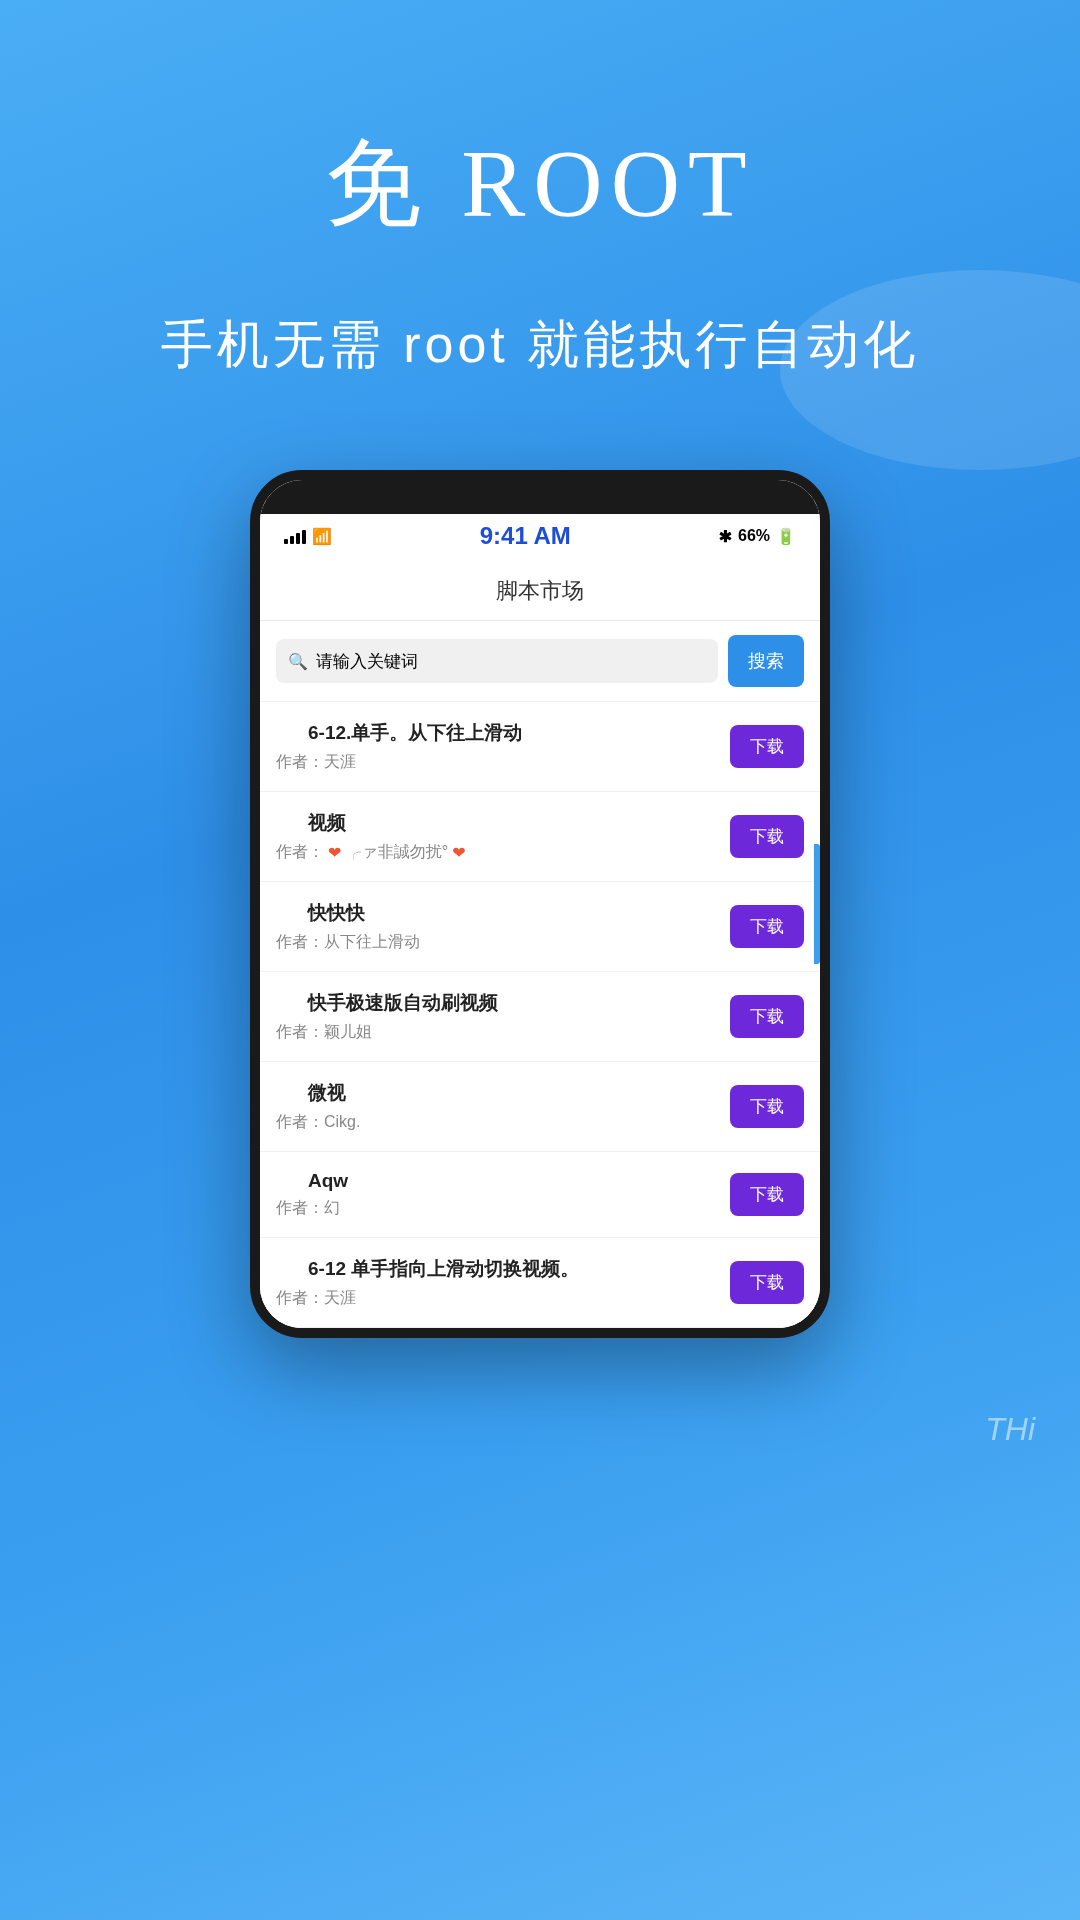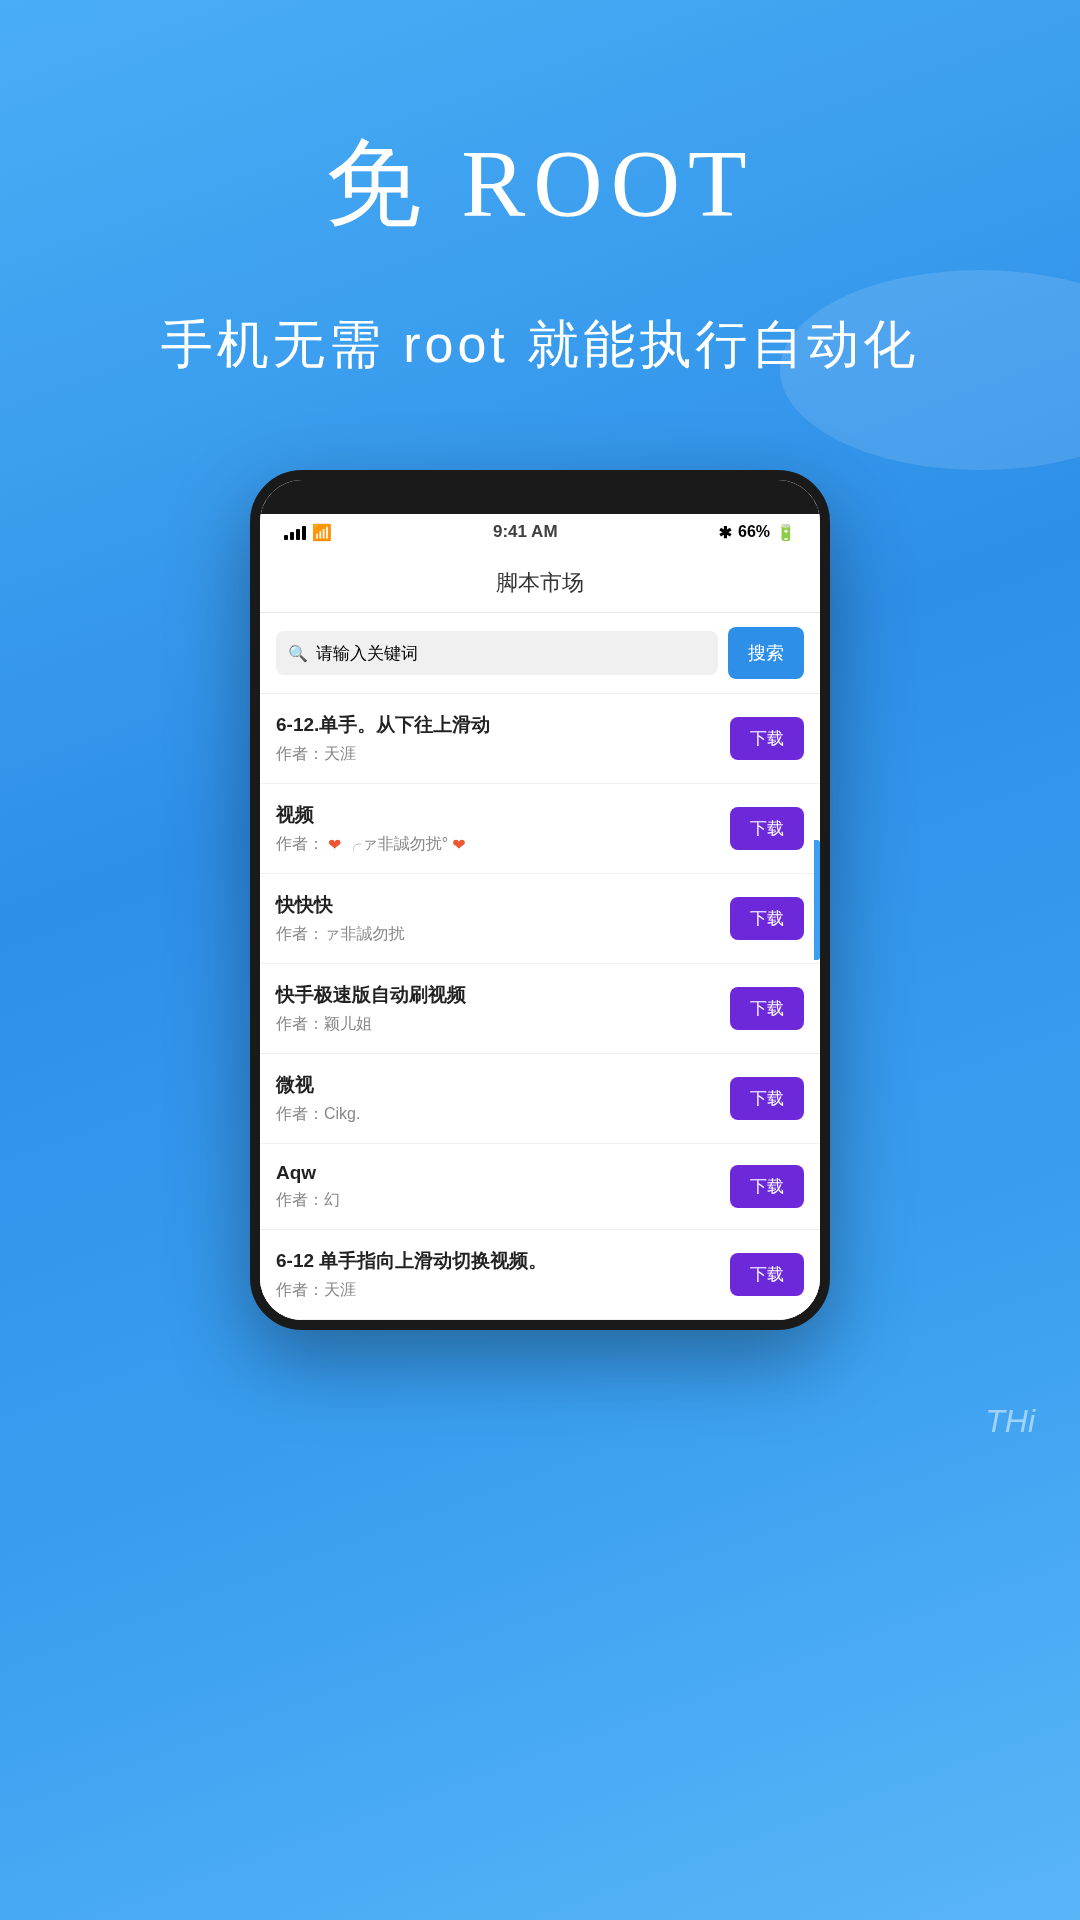--- a/index.html
+++ b/index.html
@@ -109,23 +109,23 @@
       width: 4px;
       background: #000;
       border-radius: 1px;
     }
 
     .wifi-icon {
       font-size: 16px;
     }
 
     .status-center {
-      font-size: 17px;
+      font-size: 24px;
       font-weight: 600;
-      color: #404040;
+      color: #1d4ed8;
     }
 
     .status-right {
       display: flex;
       align-items: center;
       gap: 6px;
       font-size: 16px;
     }
 
     
@@ -195,20 +195,21 @@
 
     .item-info {
       flex: 1;
     }
 
     .item-title {
       font-size: 19px;
       font-weight: 600;
       color: #222;
       margin-bottom: 6px;
+      margin-left: 32px;
     }
 
     .item-author {
       font-size: 16px;
       color: #888;
       display: flex;
       align-items: center;
       gap: 4px;
     }
 
@@ -308,21 +309,21 @@
             <span> ╭ァ非誠勿扰°</span>
             <span class="heart-emoji">❤</span>
           </div>
         </div>
         <button class="download-btn">下载</button>
       </div>
 
       <div class="list-item">
         <div class="item-info">
           <div class="item-title">快快快</div>
-          <div class="item-author">作者：ァ非誠勿扰</div>
+          <div class="item-author">作者：从下往上滑动</div>
         </div>
         <button class="download-btn">下载</button>
       </div>
 
       <div class="list-item">
         <div class="item-info">
           <div class="item-title">快手极速版自动刷视频</div>
           <div class="item-author">作者：颖儿姐</div>
         </div>
         <button class="download-btn">下载</button>

